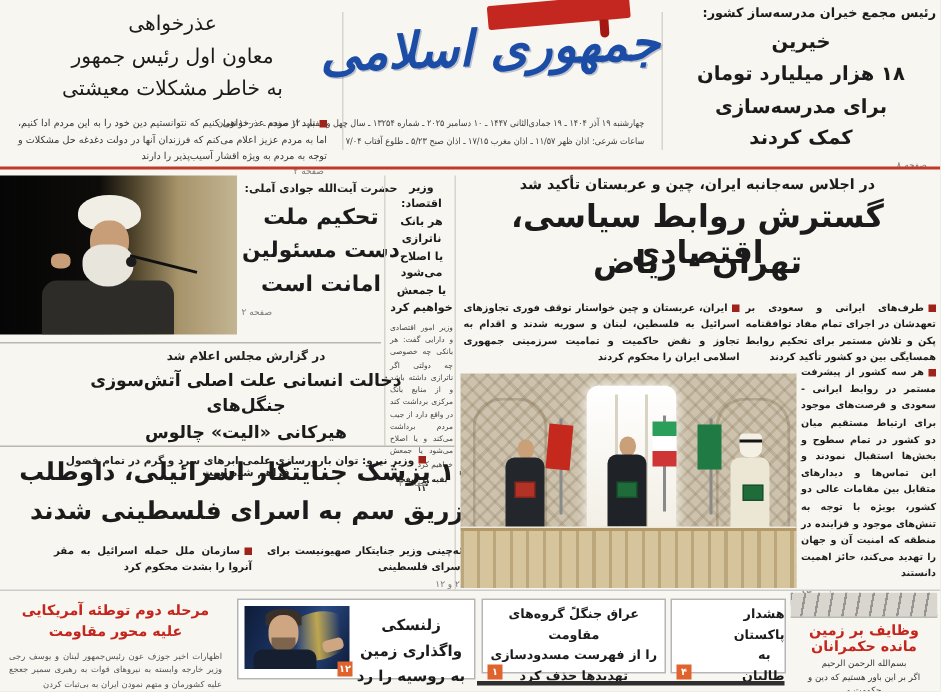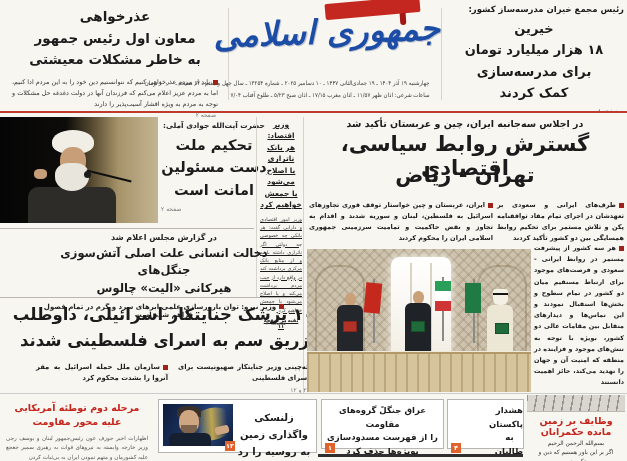--- a/index.html
+++ b/index.html
@@ -27,21 +27,21 @@
           border-radius:0 0 4px 4px;transform:rotate(-4deg);z-index:1;}
   .mast-title{position:relative;z-index:2;margin-top:12px;font-size:33px;font-weight:bold;font-style:italic;
           color:#1c4da6;transform:rotate(-2deg);white-space:nowrap;letter-spacing:-1px;
           text-shadow:1px 1px 0 rgba(20,40,90,.25);}
   .dateline{position:absolute;top:79px;left:0;width:100%;font-size:6px;color:#3a3a3a;
           white-space:nowrap;transform:scaleX(.9);}
   .prayer{position:absolute;top:91px;left:0;width:100%;font-size:6px;color:#3a3a3a;
           white-space:nowrap;transform:scaleX(.9);}
 
   #top-left{left:4px;top:6px;width:222px;}
-  #top-left .hl{font-size:13.5px;font-weight:bold;line-height:1.6;text-align:center;}
+  #top-left .hl{font-size:13.5px;font-weight:normal;line-height:1.6;text-align:center;}
   #top-left .body{font-size:6.4px;color:#333;line-height:1.7;margin-top:6px;padding:0 8px;}
   #top-left .pgref{margin-top:2px;margin-right:10px;}
 
   .redrule{position:absolute;left:0;top:111px;width:627px;height:2px;background:#bf3a2b;}
 
   
   #cleric-photo{left:0;top:117px;width:158px;height:106px;overflow:hidden;
       background:linear-gradient(90deg,#050505 0%,#0d0c0a 42%,#55492f 58%,#a6936a 75%,#c3b592 100%);}
   .turban{position:absolute;left:52px;top:13px;width:42px;height:24px;background:#f1eee6;border-radius:50% 50% 42% 42%;}
   .face{position:absolute;left:60px;top:30px;width:26px;height:28px;background:#c79e77;border-radius:46%;}
@@ -50,21 +50,21 @@
   .hand{position:absolute;left:34px;top:52px;width:13px;height:10px;background:#c79e77;border-radius:40%;}
   .mic-arm{position:absolute;left:86px;top:58px;width:46px;height:2px;background:#101010;transform:rotate(14deg);}
   .mic-head{position:absolute;left:84px;top:54px;width:7px;height:7px;background:#1c1c1c;border-radius:50%;}
 
   #ayat{left:161px;top:121px;width:106px;}
   #ayat .kicker{font-size:7.4px;font-weight:bold;text-align:center;color:#222;}
   #ayat .hl{font-size:14.5px;font-weight:bold;line-height:1.55;text-align:center;margin-top:4px;}
   #ayat .pgref{text-align:left;margin-top:4px;}
 
   
-  #econ{left:260px;top:119px;width:42px;text-decoration:underline;}
+  #econ{left:260px;top:119px;width:42px;}
   #econ .t{font-size:7.4px;font-weight:bold;line-height:1.55;text-align:center;}
   #econ .body{font-size:5px;color:#444;line-height:1.65;margin-top:4px;text-align:justify;}
   #econ .cont{font-size:5px;font-weight:bold;margin-top:3px;text-align:center;}
 
   #forest{left:0;top:233px;width:256px;padding-left:36px;}
   #forest .kicker{font-size:8px;font-weight:bold;text-align:center;color:#222;}
   #forest .hl{font-size:11.5px;font-weight:bold;line-height:1.5;text-align:center;margin-top:3px;}
   #forest .bullet{font-size:7px;font-weight:bold;text-align:center;margin-top:6px;color:#222;}
   #forest .pgref{margin-right:6px;}
 
@@ -312,21 +312,21 @@
       <div>زلنسکی واگذاری زمین</div>
       <div>به روسیه را رد کرد</div>
     </div>
     <div class="pgnum" style="left:66px;bottom:1px;">۱۲</div>
   </div>
 
   <div class="bbox" id="box-iraq">
     <div class="hl">
       <div>عراق جنگلً گروه‌های مقاومت</div>
       <div>را از فهرست مسدودسازی</div>
-      <div>بویژه‌ها حذف کرد</div>
+      <div>تهدید‌ها حذف کرد</div>
     </div>
     <div class="pgnum" style="left:3px;bottom:-5px;">۱</div>
   </div>
 
   <div class="bbox" id="box-pak">
     <div class="hl">
       <div>هشدار</div>
       <div>پاکستان</div>
       <div>به طالبان و هند</div>
     </div>

